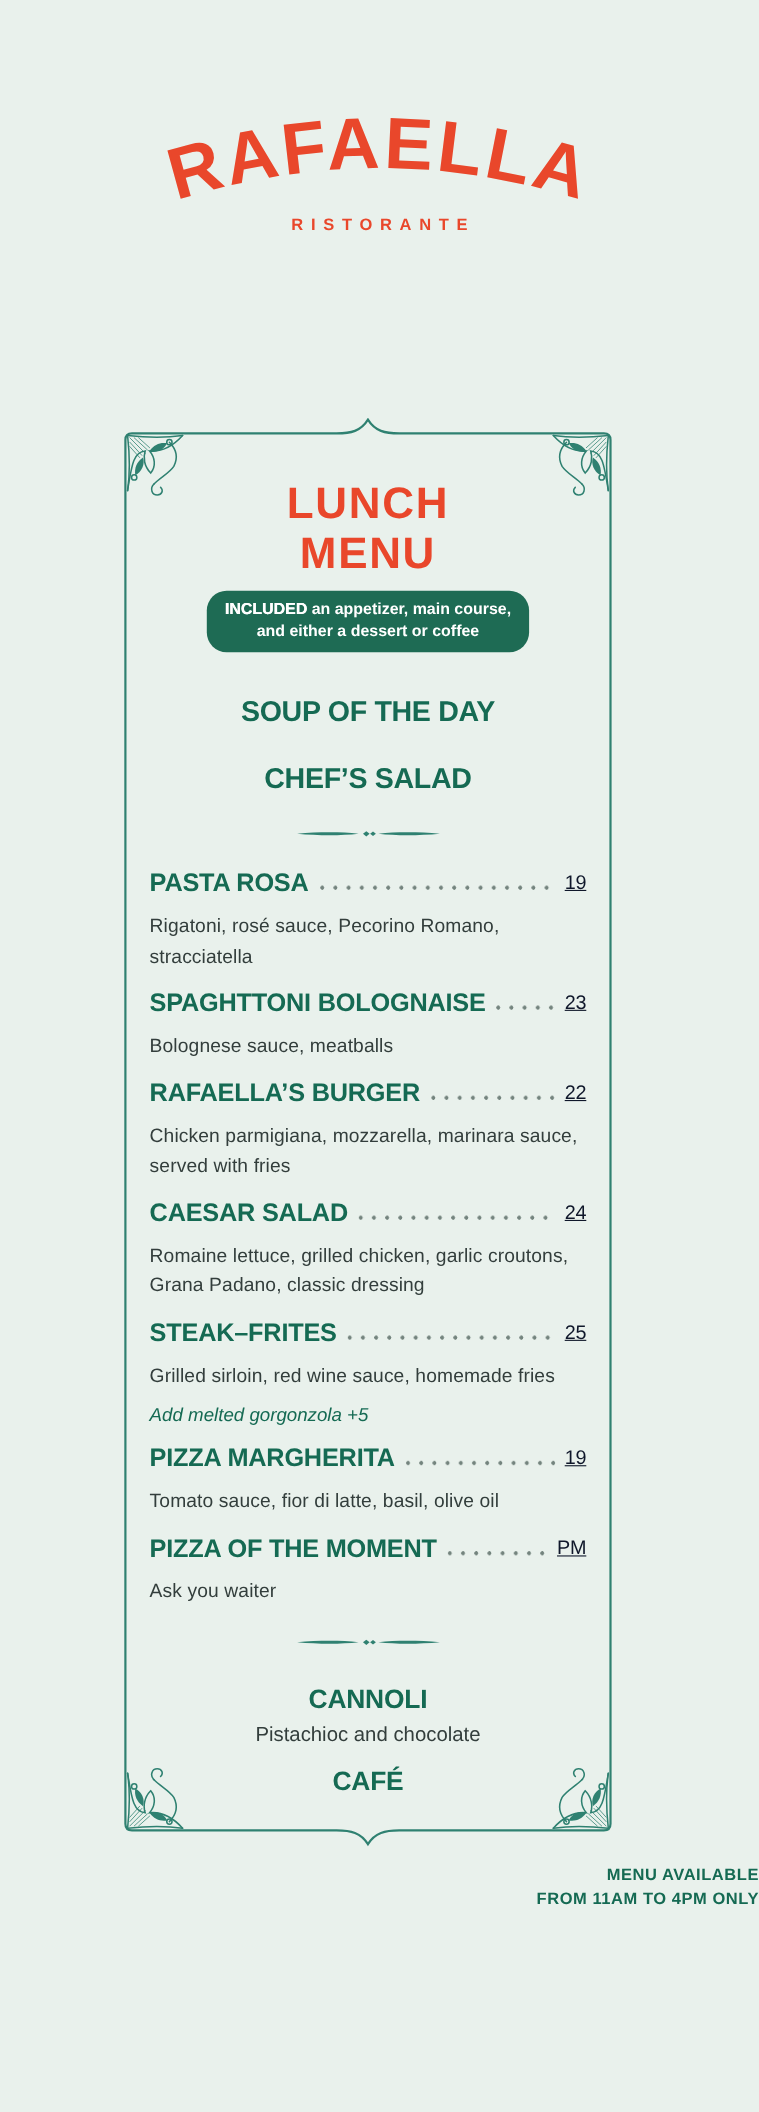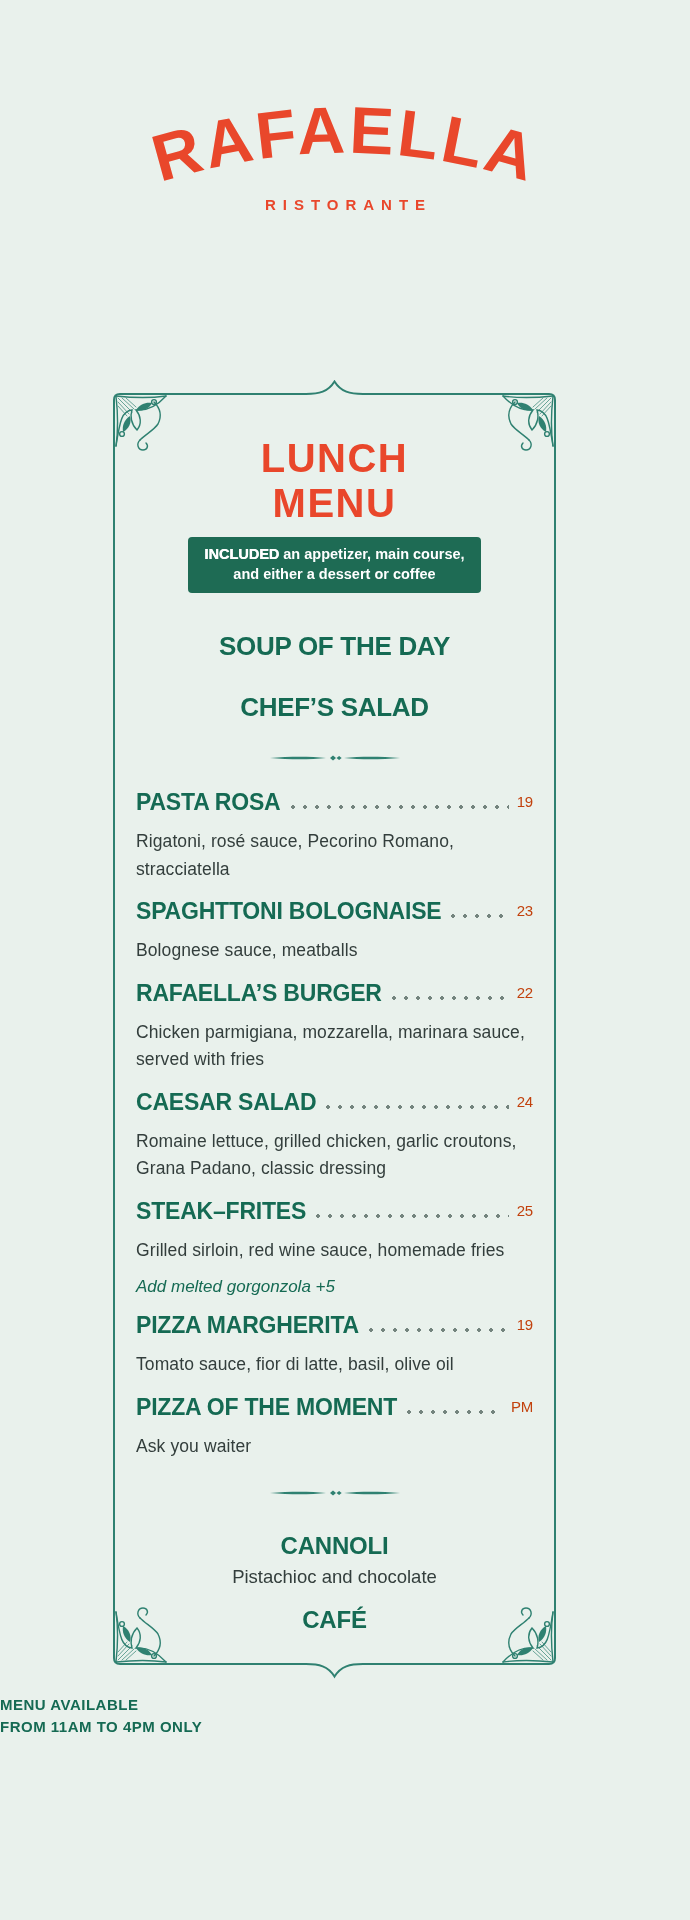--- a/index.html
+++ b/index.html
@@ -13,48 +13,48 @@
   .tagline{margin-top:-12px;color:#e9472b;font-weight:700;font-size:15px;
            letter-spacing:7px;text-indent:7px;}
 
   
   .card{position:absolute;left:112px;top:380px;width:445px;height:1300px;}
   .frame{position:absolute;left:0;top:0;}
   .card-content{position:relative;padding:56px 24px 0;text-align:center;}
 
   .menu-title{color:#e9472b;font-size:40px;line-height:45px;font-weight:700;letter-spacing:1.5px;}
 
-  .badge{display:inline-block;margin-top:11px;background:#1e6b54;color:#ffffff;border-radius:4px;
+  .badge{display:inline-block;margin-top:11px;background:#1e6b54;color:#ffffff;border-radius:18px;
          padding:7px 16px 9px;font-size:14.5px;line-height:20px;font-weight:700;}
   .badge-lead{text-shadow:0.3px 0 0 #ffffff;}
 
   .course{color:#156a53;font-size:26px;font-weight:700;margin-top:30px;letter-spacing:-0.3px;}
   .course.first{margin-top:38px;}
 
   .divider{width:130px;margin:30px auto 0;}
   .divider.lower{margin-top:28px;}
   .divider svg{display:block;}
 
   .items{text-align:left;margin-top:26px;}
   .item{margin-bottom:15px;}
   .item-head{display:flex;align-items:flex-start;color:#156a53;font-size:23px;line-height:26px;
              font-weight:700;letter-spacing:-0.2px;}
   .item-name{white-space:nowrap;}
   .leader{flex:1 1 auto;min-width:0;height:4px;align-self:flex-end;margin:0 8px 6px 10px;
           background-image:radial-gradient(circle at 2px 2px,#74847e 1.6px,transparent 2px);
           background-size:12px 4px;background-repeat:repeat-x;}
-  .item-price{flex:none;color:#c2410c;font-size:15px;font-weight:400;}
+  .item-price{flex:none;color:#0f172a;font-size:18px;font-weight:400;text-decoration:underline;}
   .item-desc{color:#333e3c;font-size:17.5px;line-height:27.5px;margin-top:13px;letter-spacing:0.1px;}
   .item-note{color:#156a53;font-size:17px;font-weight:400;font-style:italic;margin-top:13px;}
 
   .dessert-name{color:#156a53;font-size:24px;font-weight:700;margin-top:34px;letter-spacing:-0.2px;}
   .dessert-desc{color:#333e3c;font-size:18.5px;line-height:26px;margin-top:4px;}
   .dessert-name.cafe{margin-top:16px;}
 
-  .footer{position:absolute;top:1694px;left:0;width:100%;text-align:left;color:#156a53;
+  .footer{position:absolute;top:1694px;left:0;width:100%;text-align:right;color:#156a53;
           font-weight:700;font-size:15px;line-height:22px;letter-spacing:0.5px;}
 </style>
 </head>
 <body>
 
 <div class="page">
 
   <div class="brand">
     <svg width="440" height="118" viewBox="0 0 440 118">
       <defs>

